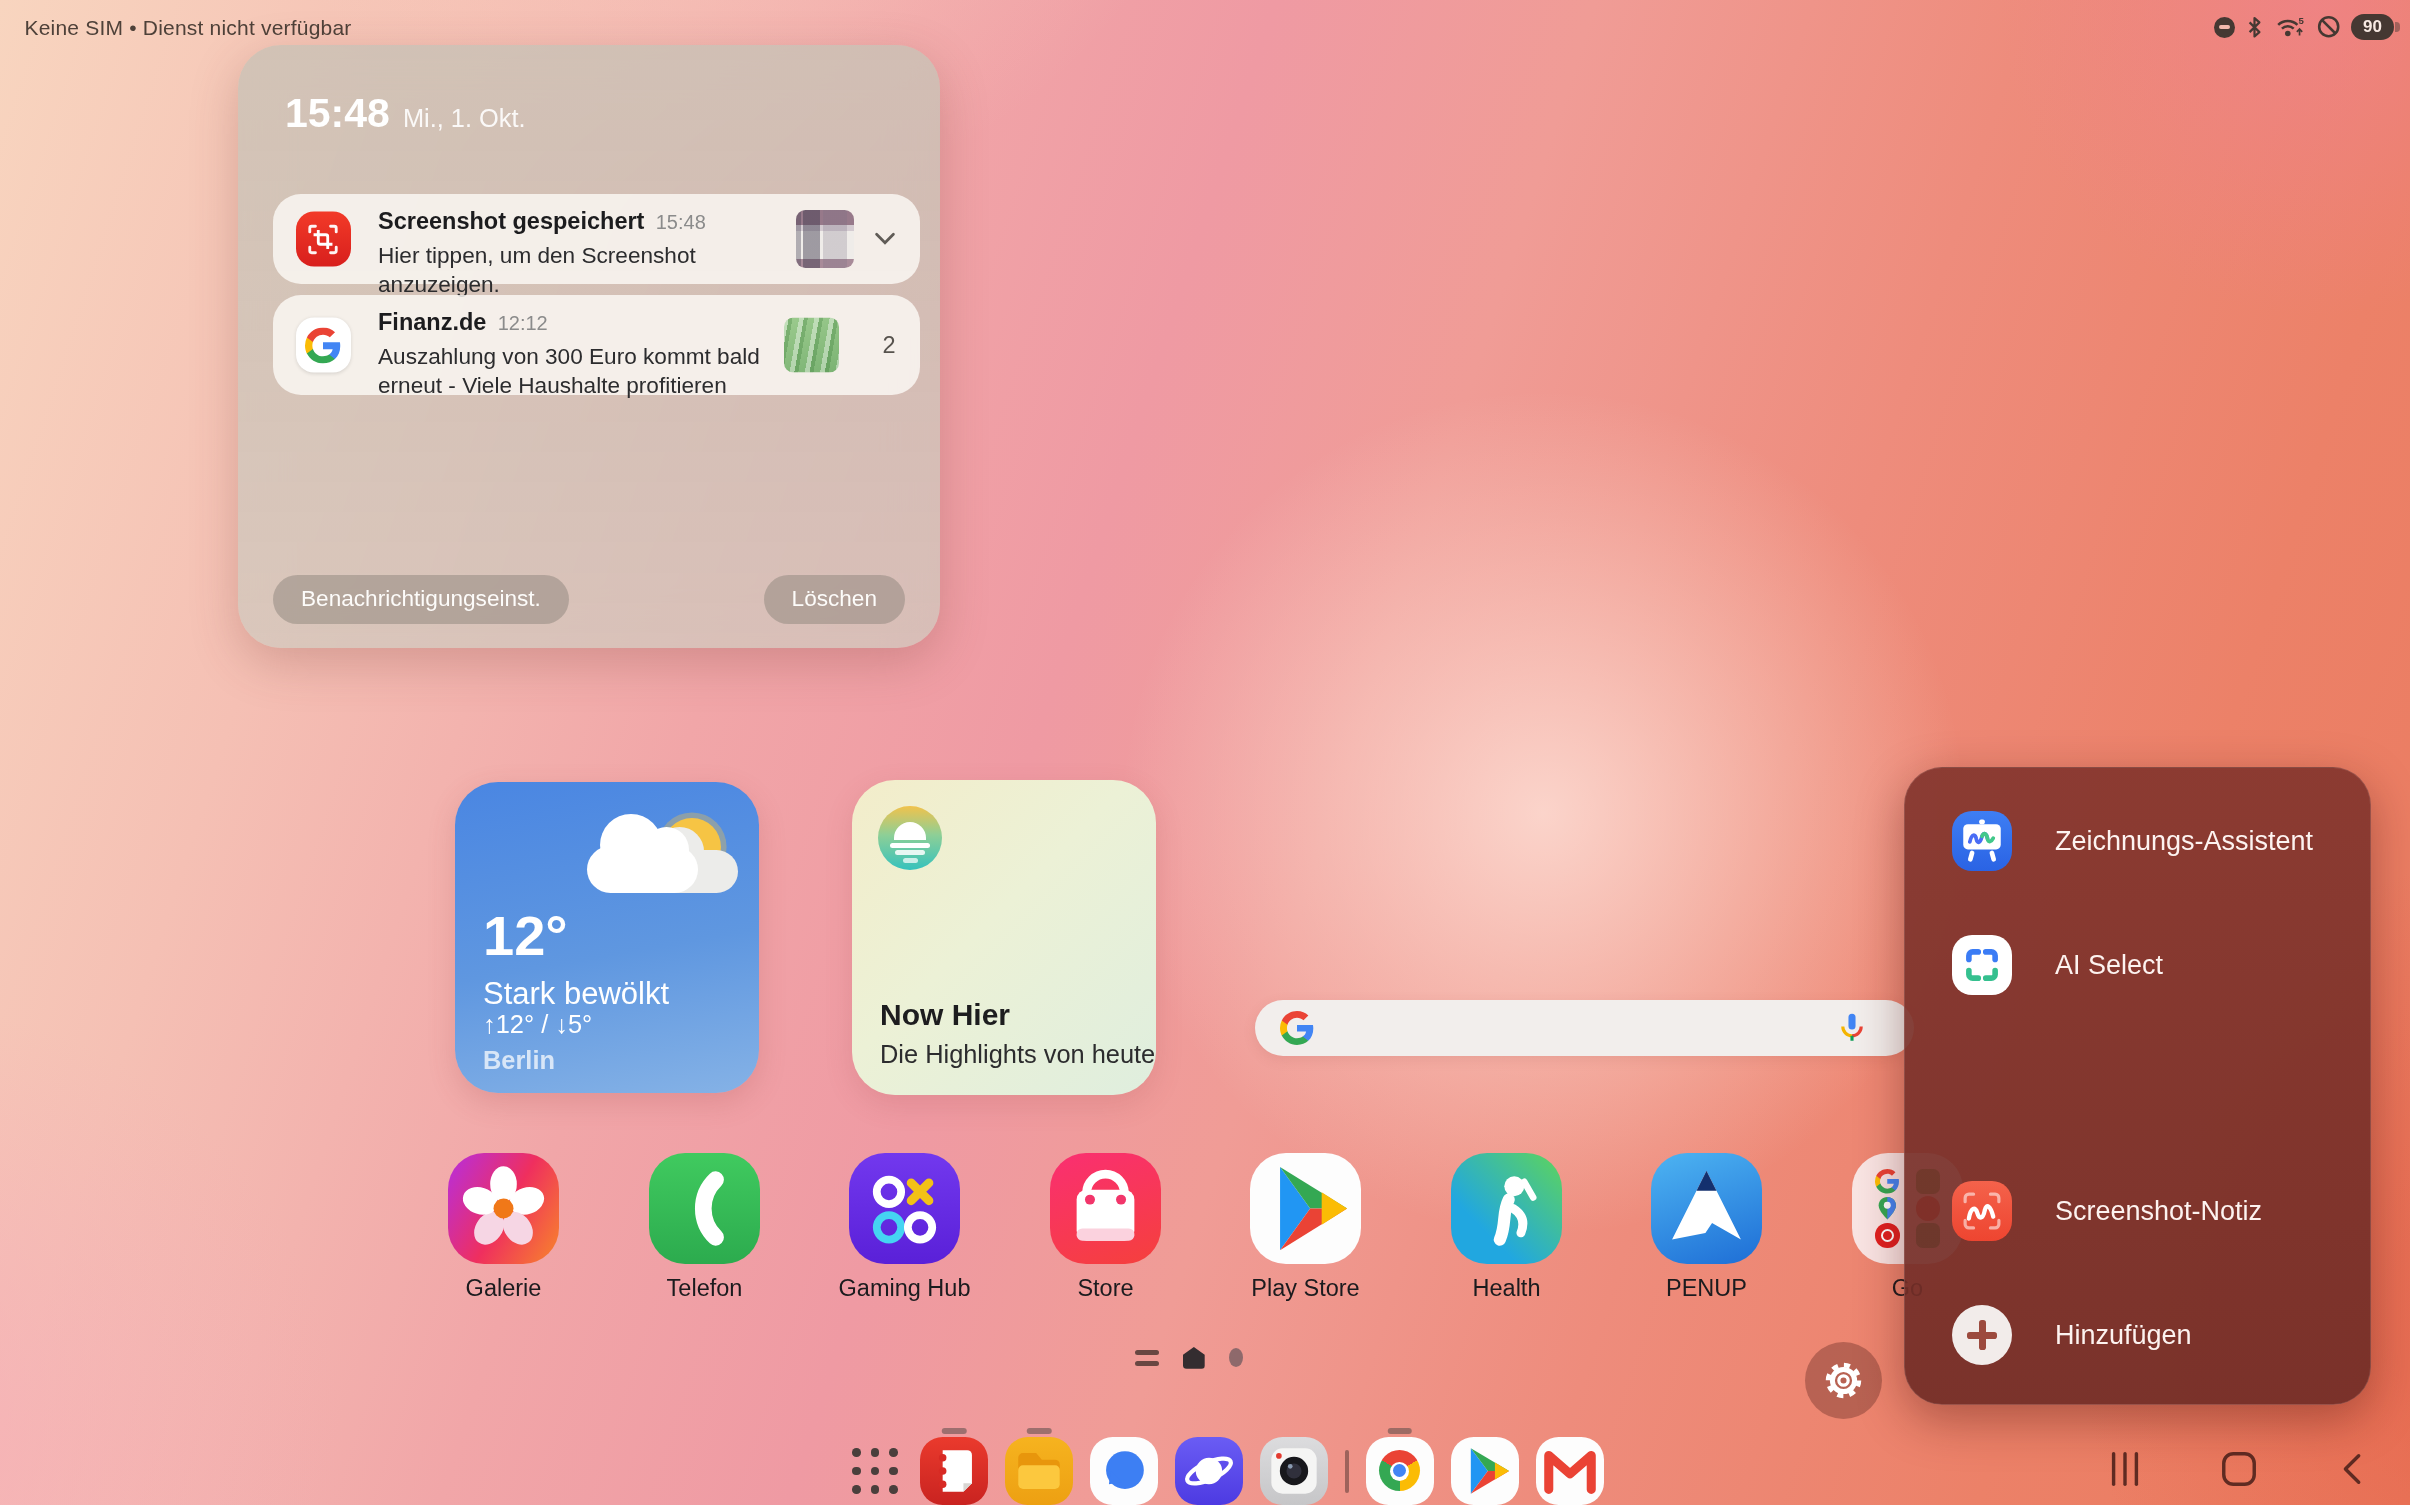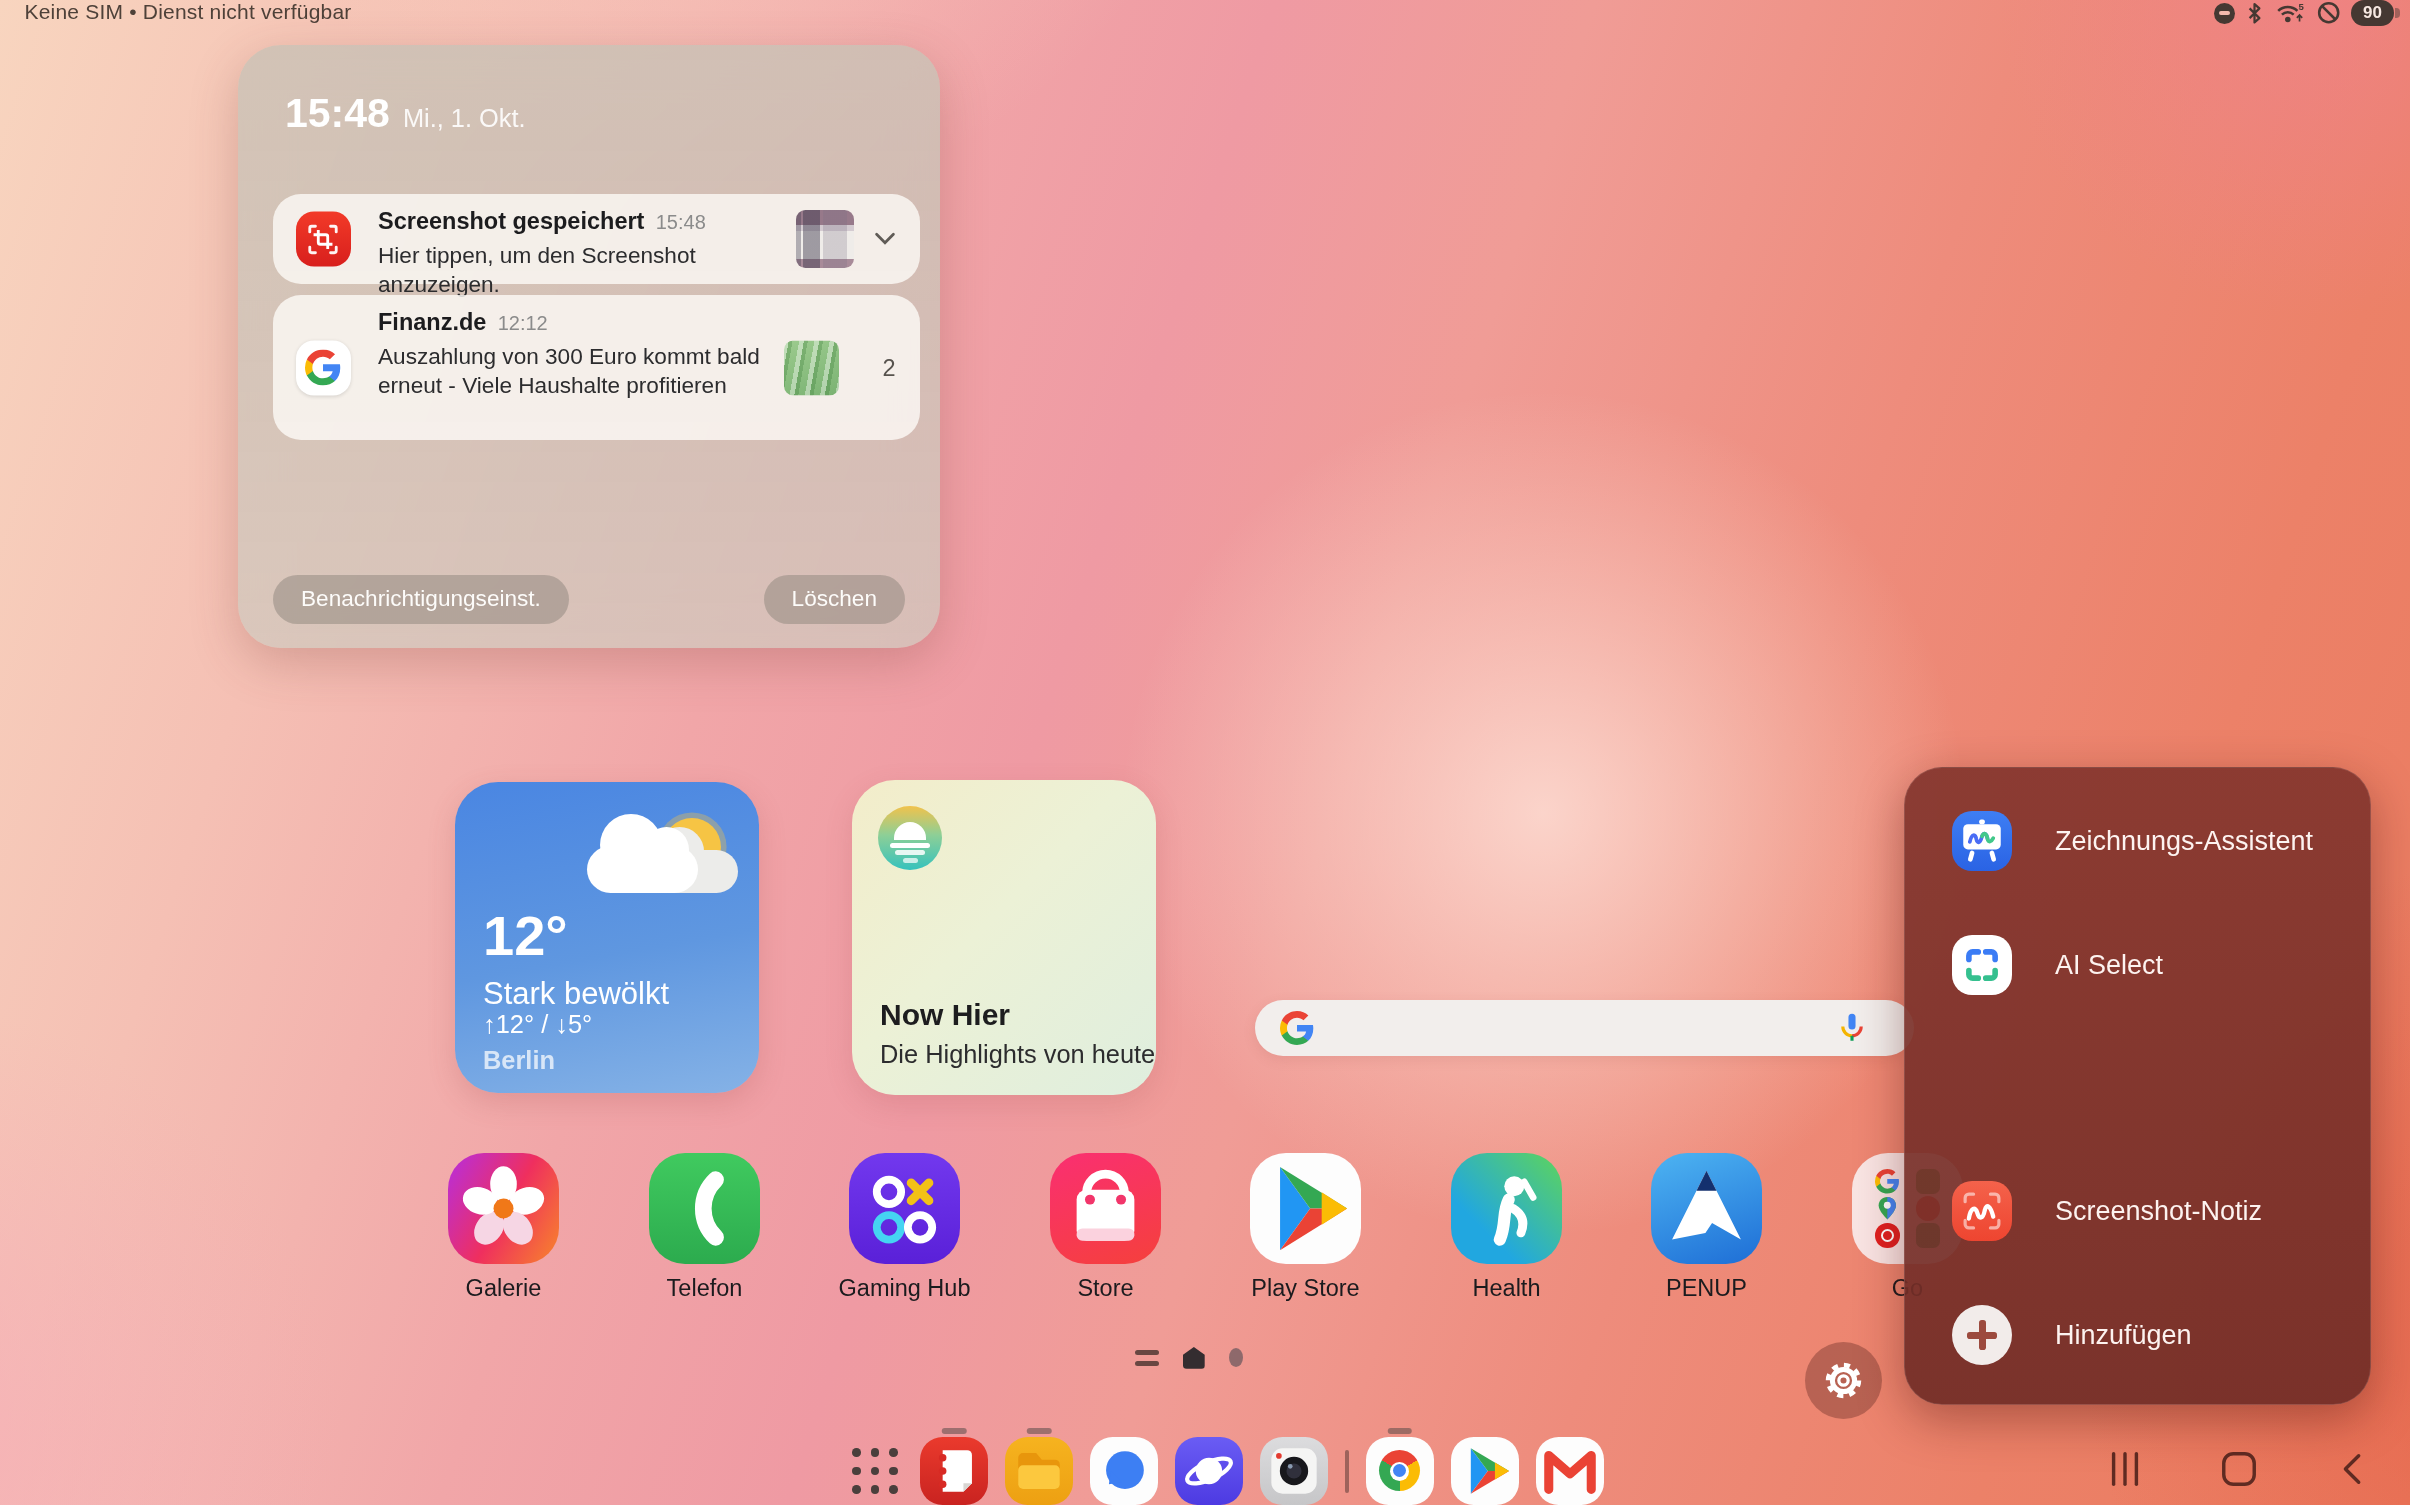--- a/index.html
+++ b/index.html
@@ -10,41 +10,41 @@
     background:linear-gradient(108deg,#f8d5bf 0%,#f5c0b4 16%,#f1a6a8 32%,#ef9aa3 44%,#f09c96 55%,#ee8c7c 70%,#ec8168 85%,#ea7a5e 100%);
   }
   .wp { position:absolute; inset:0; pointer-events:none; }
   .wp1 { background:radial-gradient(circle 603px at 64% 54%, rgba(255,233,224,0.75), rgba(255,233,224,0) 70%); }
   .wp2 { background:radial-gradient(circle 772px at 106% 88%, rgba(226,84,60,0.5), transparent 62%); }
   .wp3 { background:radial-gradient(circle 678px at -4% 96%, rgba(246,170,184,0.65), transparent 65%); }
   .wp4 { background:radial-gradient(circle 527px at 96% 0%, rgba(240,130,148,0.55), transparent 60%),
                radial-gradient(circle 847px at 30% -20%, rgba(252,220,200,0.5), transparent 60%); }
 
   
-  .statusbar { position:absolute; top:0; left:0; right:0; height:40px; display:flex; align-items:flex-start; justify-content:space-between; padding:0 17px; color:#4e4139; }
+  .statusbar { position:absolute; top:0; left:0; right:0; height:40px; display:flex; align-items:flex-end; justify-content:space-between; padding:0 17px; color:#4e4139; }
   .sb-left { font-size:21px; letter-spacing:0.2px; padding-left:7.5px; }
   .sb-right { display:flex; align-items:center; gap:9.4px; }
   .sb-dnd { width:21px; height:21px; border-radius:50%; background:#453832; position:relative; }
   .sb-dnd::after { content:""; position:absolute; left:4.7px; right:4.7px; top:8.5px; height:3.8px; border-radius:1.9px; background:#f2b9ad; }
   .battery { min-width:43px; height:25.4px; background:#453832; border-radius:13px; color:#f7e9e2; font-weight:bold; font-size:17px; display:flex; align-items:center; justify-content:center; position:relative; }
   .battery::after { content:""; position:absolute; right:-5.6px; top:7.5px; width:4.7px; height:10.4px; border-radius:0 3.8px 3.8px 0; background:rgba(69,56,50,0.45); }
 
   
   .npanel { position:absolute; left:238px; top:45px; width:702px; height:603px; border-radius:43px;
     background:linear-gradient(180deg, rgba(201,193,181,0.82), rgba(208,201,190,0.74));
     backdrop-filter:blur(24.5px); box-shadow:0 15px 47px rgba(120,60,50,0.25); }
   .np-time-row { position:absolute; left:47px; top:45px; display:flex; align-items:baseline; gap:13px; color:#fff; }
   .np-time { font-size:41px; font-weight:bold; }
   .np-date { font-size:25.4px; color:rgba(255,255,255,0.9); }
   .np-dnd { position:absolute; left:47px; top:109px; display:flex; align-items:center; gap:12.2px; color:#fcfbf8; font-size:22.6px; }
   .np-dnd-ic { width:24.5px; height:24.5px; border-radius:50%; background:#fff; position:relative; flex:0 0 auto; }
   .np-dnd-ic::after { content:""; position:absolute; left:4.7px; right:4.7px; top:10.4px; height:3.8px; border-radius:1.9px; background:#b9b1a4; }
   .ncard { position:absolute; left:35px; width:647px; border-radius:28px; background:rgba(251,249,245,0.82); }
   .ncard1 { top:149px; height:90px; }
-  .ncard2 { top:250px; height:145px; }
+  .ncard2 { top:250px; height:100px; }
   .nc-appicon { position:absolute; left:22.6px; top:50%; transform:translateY(-50%); width:55px; height:55px; border-radius:18px; }
   .nc-appicon.shot { background:linear-gradient(180deg,#f23a28,#d81f1d); display:flex; align-items:center; justify-content:center; }
   .nc-appicon.goog { background:#fff; box-shadow:0 0.9px 3.8px rgba(0,0,0,0.12); display:flex; align-items:center; justify-content:center; }
   .nc-texts { position:absolute; left:105px; top:14px; right:141px; }
   .nc-title-row { display:flex; align-items:baseline; gap:11.3px; }
   .nc-title { font-size:23.5px; font-weight:bold; color:#1c1c1e; }
   .nc-time { font-size:20px; color:#8b8b8b; }
   .nc-body { font-size:22.6px; color:#2c2c2e; margin-top:5.6px; line-height:29px; }
   .nc-thumb { position:absolute; right:66px; top:50%; transform:translateY(-50%); border-radius:9.4px; overflow:hidden; }
   .thumb-shot { width:58px; height:58px;

